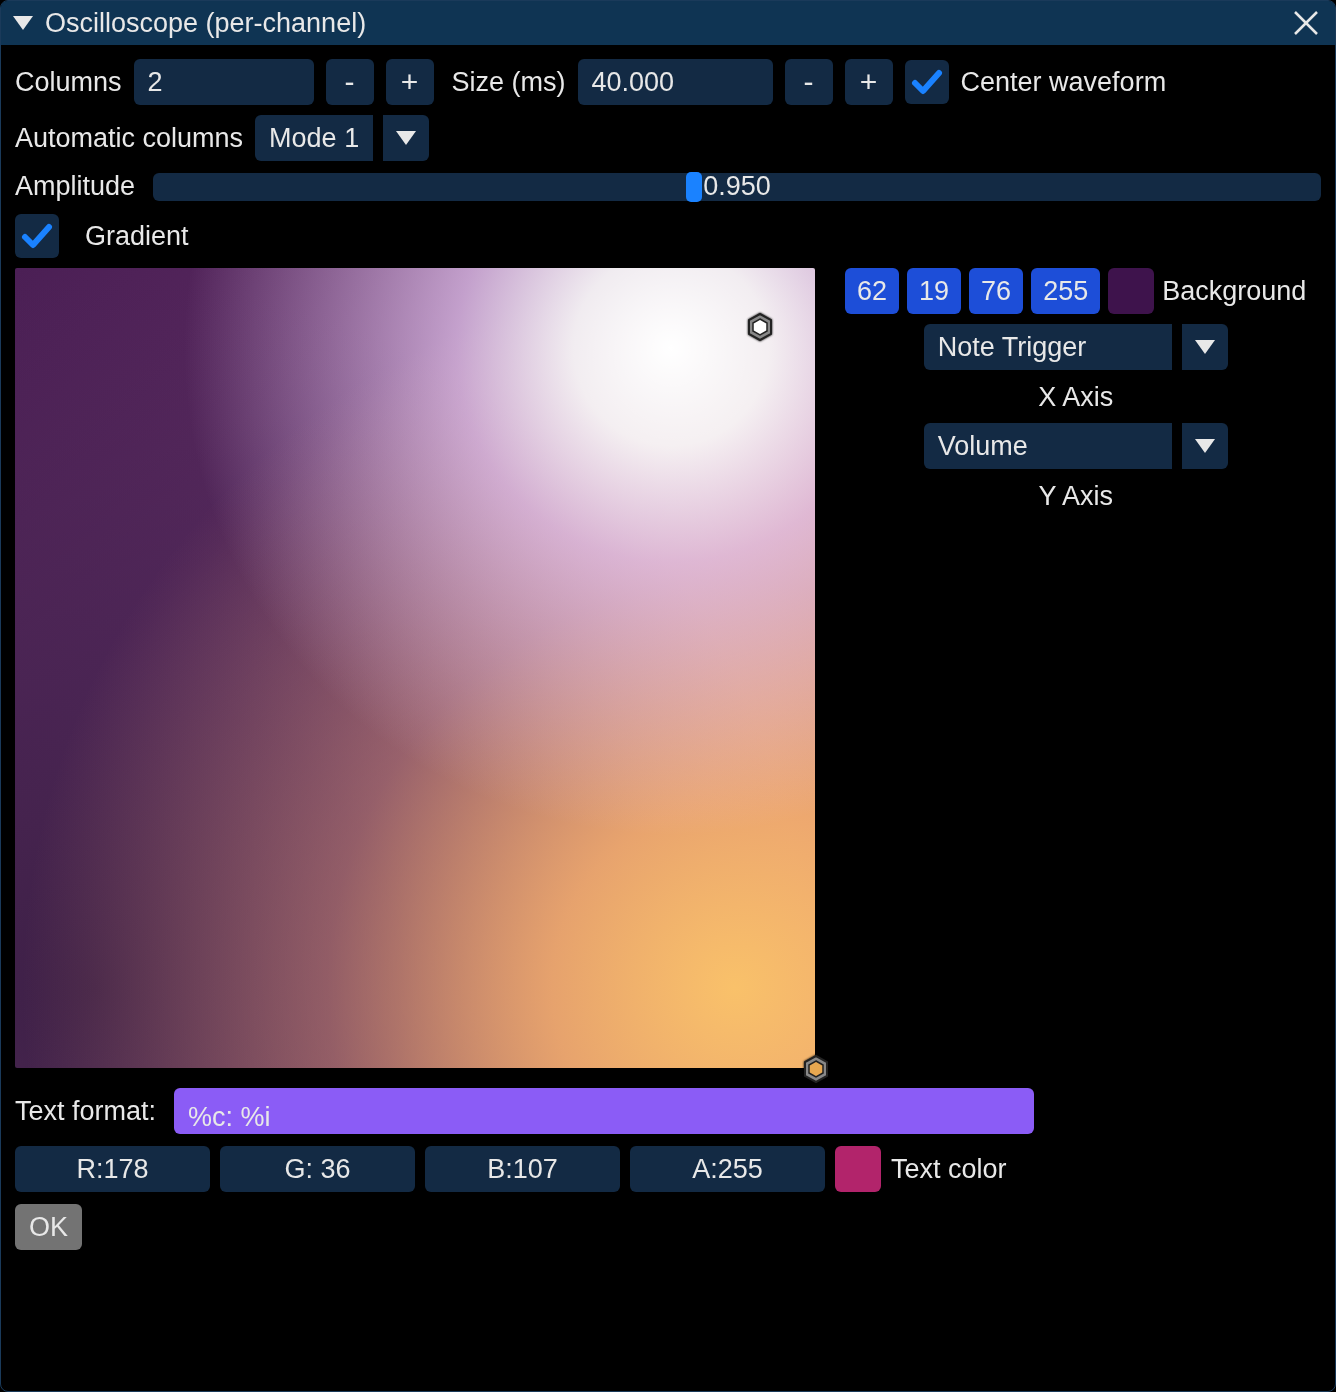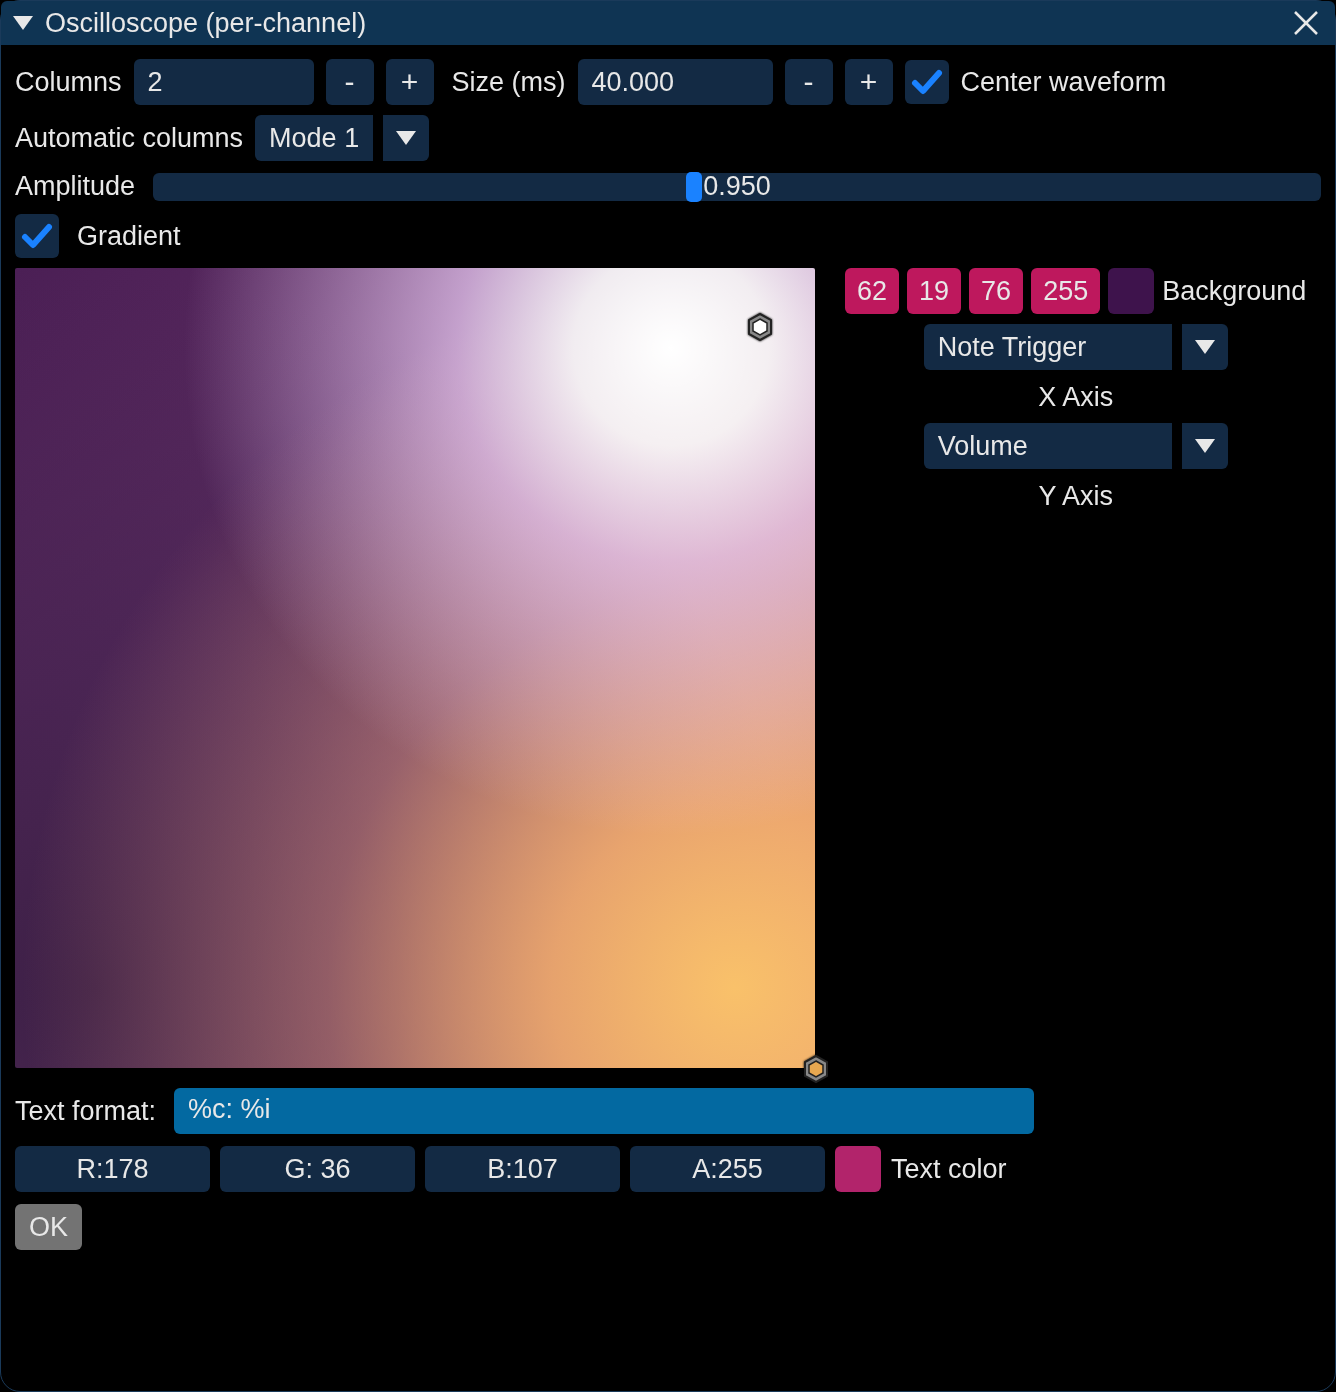--- a/index.html
+++ b/index.html
@@ -1,17 +1,17 @@
 <!DOCTYPE html>
 <html><head>
 <meta charset="utf-8">
 <style>
   * { box-sizing: border-box; margin: 0; padding: 0; }
   html, body { width: 1336px; height: 1392px; background: #000; font-family: -apple-system, "Segoe UI", Arial, sans-serif; color: #e8e8e8; font-size: 27px; overflow: hidden; }
-  .window { width: 1336px; height: 1392px; background: #000; border: 1px solid #1a3a5a; border-radius: 20px; position: relative; }
+  .window { width: 1336px; height: 1392px; background: #000; border: 1px solid #1a3a5a; border-radius: 8px; position: relative; }
 
   
   .titlebar { height: 44px; background: #0f3453; display: flex; align-items: center; padding: 0 12px; border-radius: 6px 6px 0 0; }
   .titlebar .tri { width: 0; height: 0; border-left: 10px solid transparent; border-right: 10px solid transparent; border-top: 14px solid #e8e8e8; margin-right: 12px; }
   .titlebar .title { flex: 1; font-size: 27px; color: #e8e8e8; }
   .titlebar .close { width: 34px; height: 34px; display: flex; align-items: center; justify-content: center; cursor: pointer; }
   .titlebar .close svg { stroke: #e8e8e8; stroke-width: 2.5; }
 
   .body { padding: 14px; }
 
@@ -30,46 +30,46 @@
   .dropdown { display: inline-flex; align-items: center; gap: 8px; }
   .dropdown .dd-val { background: #132a44; border-radius: 6px 0 0 6px; padding: 6px 14px; height: 46px; display: flex; align-items: center; }
   .dropdown .dd-btn { background: #132a44; border-radius: 0 6px 6px 0; width: 46px; height: 46px; display: flex; align-items: center; justify-content: center; margin-left: 2px; cursor: pointer; }
   .dd-tri { width: 0; height: 0; border-left: 10px solid transparent; border-right: 10px solid transparent; border-top: 14px solid #e8e8e8; }
 
   .slider-wrap { display: flex; align-items: center; gap: 18px; margin-top: 8px; margin-bottom: 12px; }
   .slider { flex: 1; height: 28px; background: #132a44; border-radius: 6px; position: relative; display: flex; align-items: center; justify-content: center; }
   .slider .thumb { position: absolute; width: 16px; height: 30px; background: #1a82ff; border-radius: 5px; left: 46.3%; transform: translateX(-50%); }
   .slider .val { position: relative; color: #e8e8e8; pointer-events: none; }
 
-  .gradrow { display: flex; align-items: center; gap: 18px; margin-bottom: 10px; margin-top: 6px; }
+  .gradrow { display: flex; align-items: center; gap: 26px; margin-bottom: 10px; margin-top: 6px; }
 
   .midwrap { display: flex; gap: 30px; align-items: flex-start; }
 
   .grad-map { width: 800px; height: 800px; position: relative; border-radius: 2px; overflow: visible;
     background:
       radial-gradient(circle at 82% 10%, #fff 0%, rgba(255,255,255,0.9) 10%, rgba(240,210,250,0.7) 22%, rgba(200,170,220,0.0) 50%),
       radial-gradient(circle at 90% 90%, #f9c16a 0%, rgba(240,170,110,0.9) 18%, rgba(210,140,120,0.5) 40%, rgba(120,70,100,0.0) 70%),
       radial-gradient(circle at 10% 90%, #3b1e45 0%, rgba(70,35,80,0.8) 30%, rgba(100,55,100,0.0) 70%),
       linear-gradient(135deg, #4b1f55 0%, #5a2a60 30%, #8a5a7a 55%, #c98a7a 75%, #f0b070 100%);
   }
   .handle { position: absolute; width: 30px; height: 30px; }
   .handle svg { filter: drop-shadow(0 0 1px #000); }
   .h1 { left: 730px; top: 44px; }
   .h2 { left: 786px; top: 786px; }
 
   .sidecol { display: flex; flex-direction: column; gap: 10px; }
   .bgrow { display: flex; align-items: center; gap: 8px; }
-  .smallnum { background: #be185d; border-radius: 6px; padding: 6px 12px; height: 46px; min-width: 52px; display: flex; align-items: center; justify-content: center; }
+  .smallnum { background: #1d4ed8; border-radius: 6px; padding: 6px 12px; height: 46px; min-width: 52px; display: flex; align-items: center; justify-content: center; }
   .swatch { width: 46px; height: 46px; border-radius: 6px; }
 
   .axis-dd { display: flex; align-items: center; gap: 12px; flex-direction: column; }
   .axis-dd .dd-val { width: 248px; border-radius: 6px 0 0 6px; }
 
   .tfrow { display: flex; align-items: center; gap: 18px; margin-top: 20px; }
-  .tfinput { background: #0369a1; border-radius: 6px; padding: 6px 14px; height: 46px; width: 860px; }
+  .tfinput { background: #8b5cf6; border-radius: 6px; padding: 14px 14px; height: 46px; width: 860px; }
 
   .rgba-row { display: flex; align-items: center; gap: 10px; margin-top: 12px; }
   .rgba-box { background: #132a44; border-radius: 6px; height: 46px; width: 195px; display: flex; align-items: center; justify-content: center; }
 
   .okbtn { background: #737373; border-radius: 6px; padding: 6px 14px; height: 46px; display: inline-flex; align-items: center; justify-content: center; margin-top: 12px; cursor: pointer; }
 </style>
 </head>
 <body>
 
 <div class="window">

